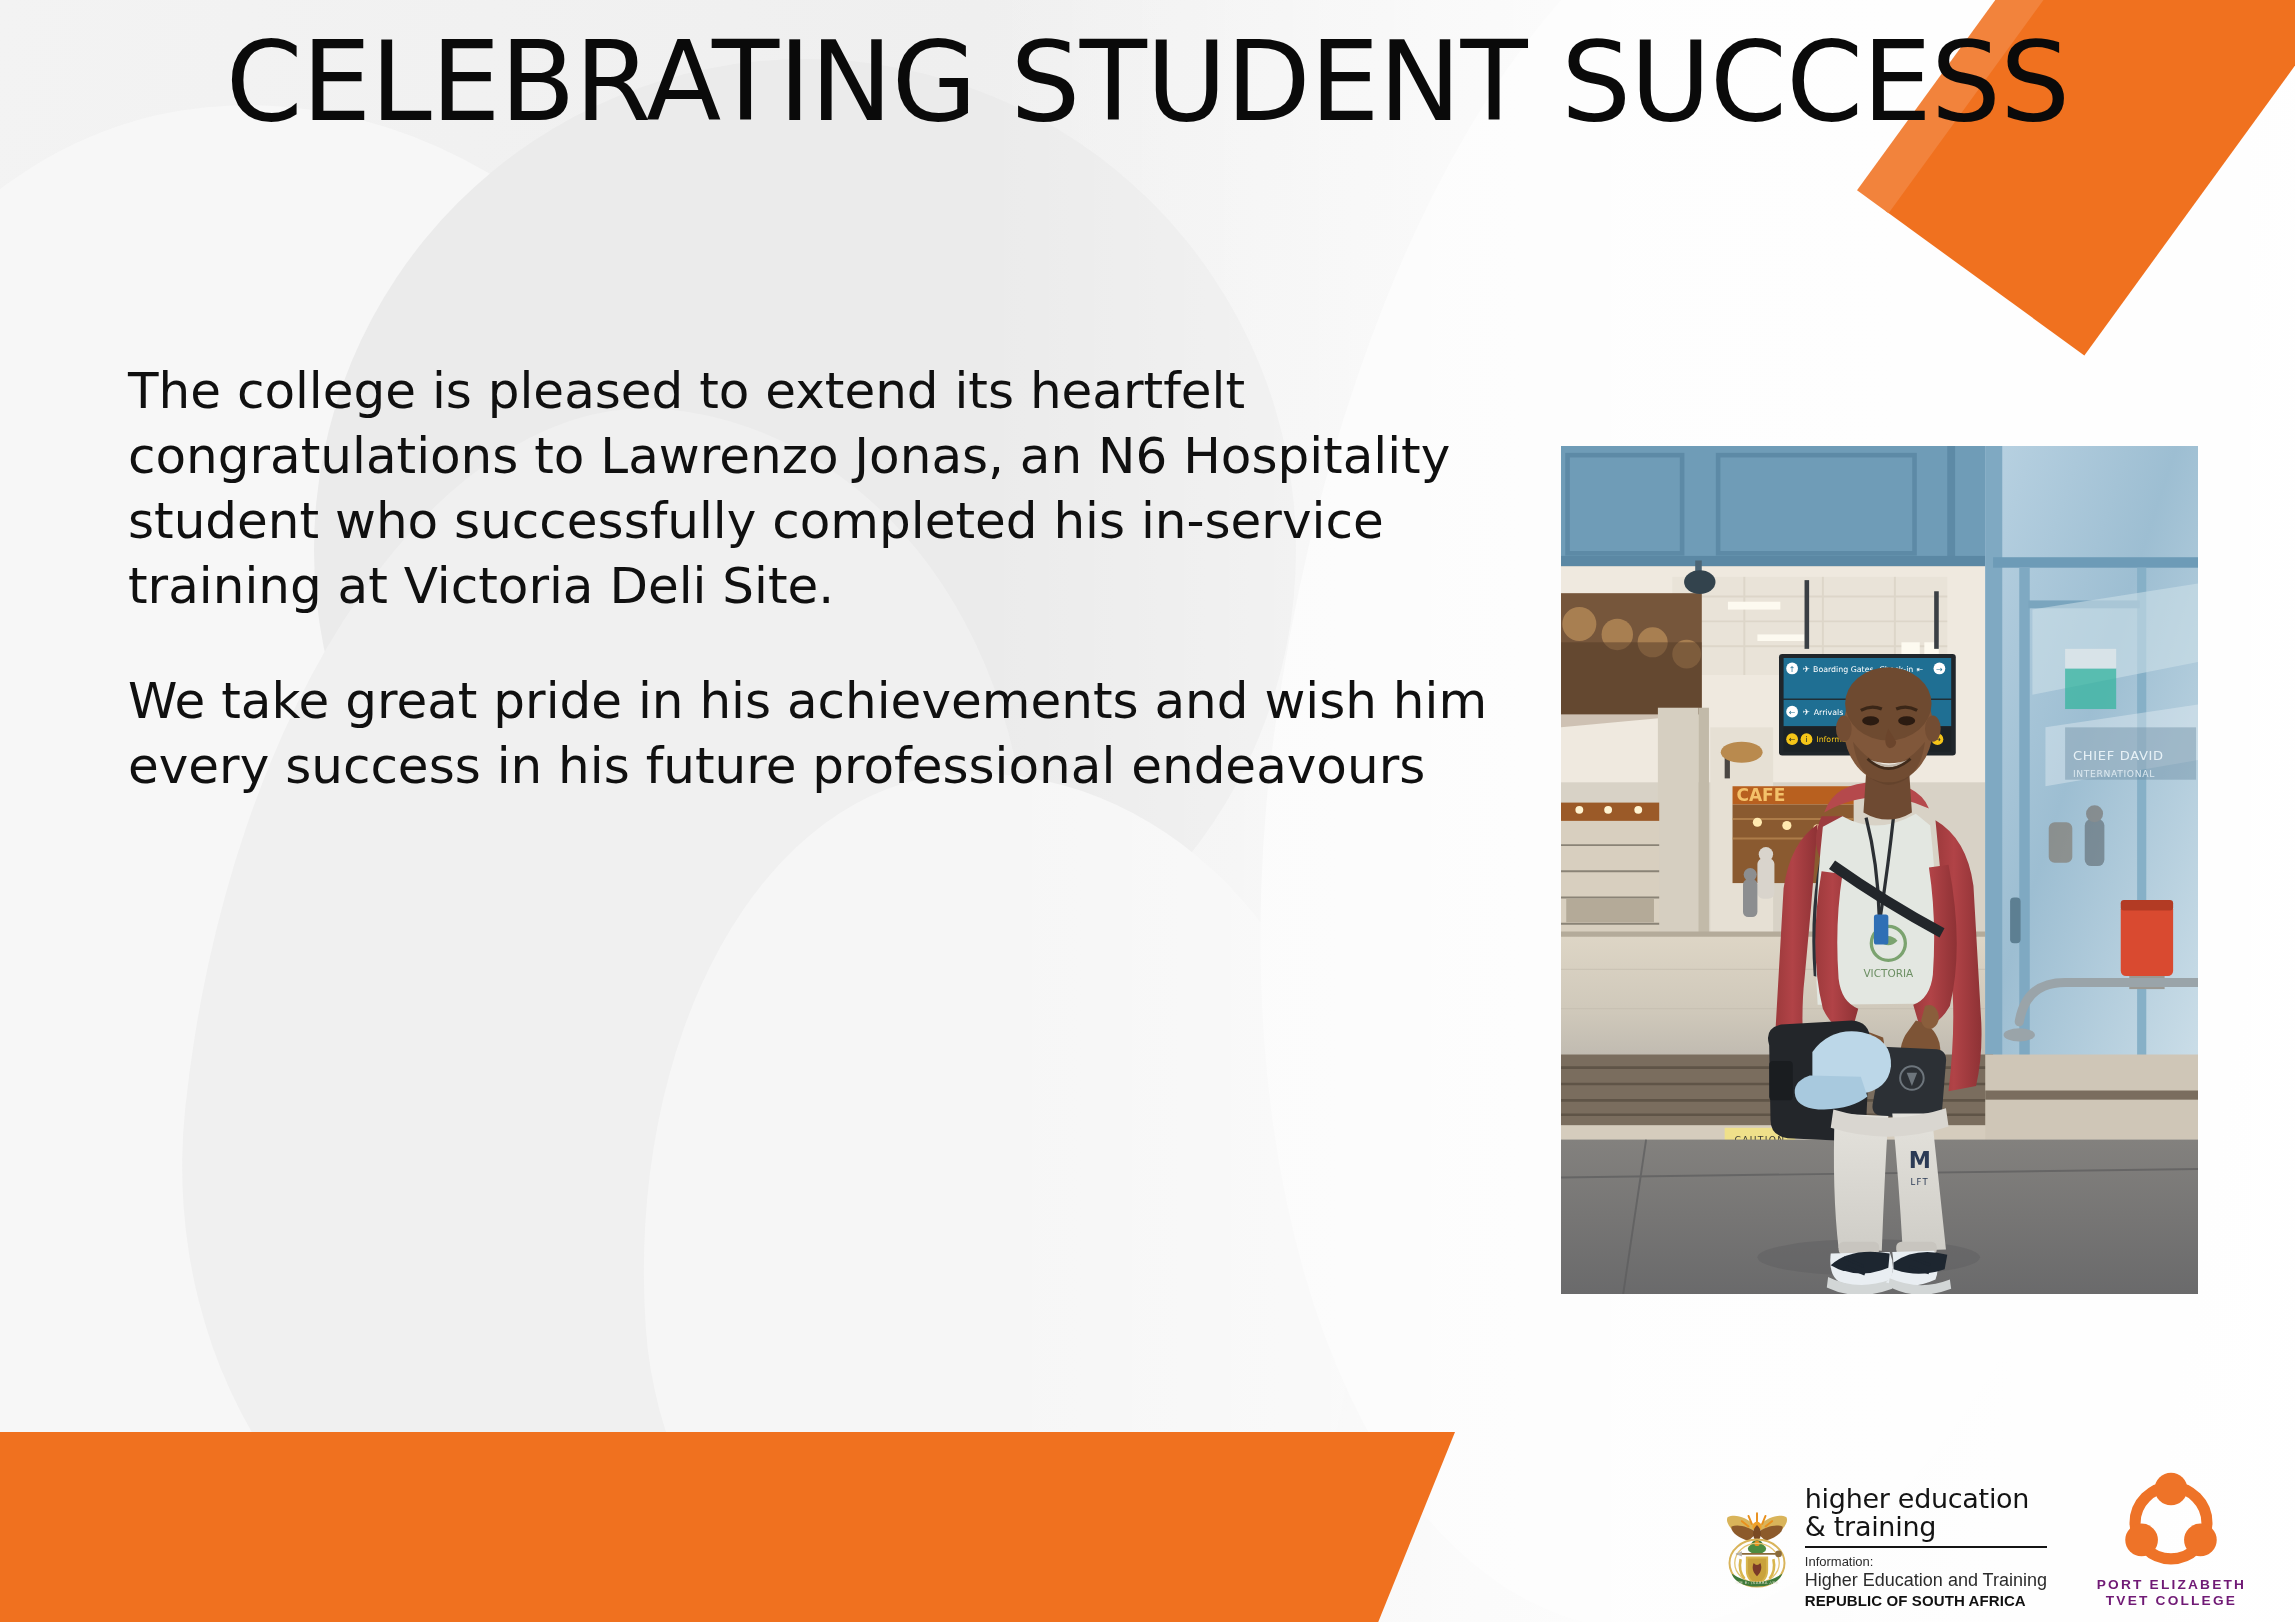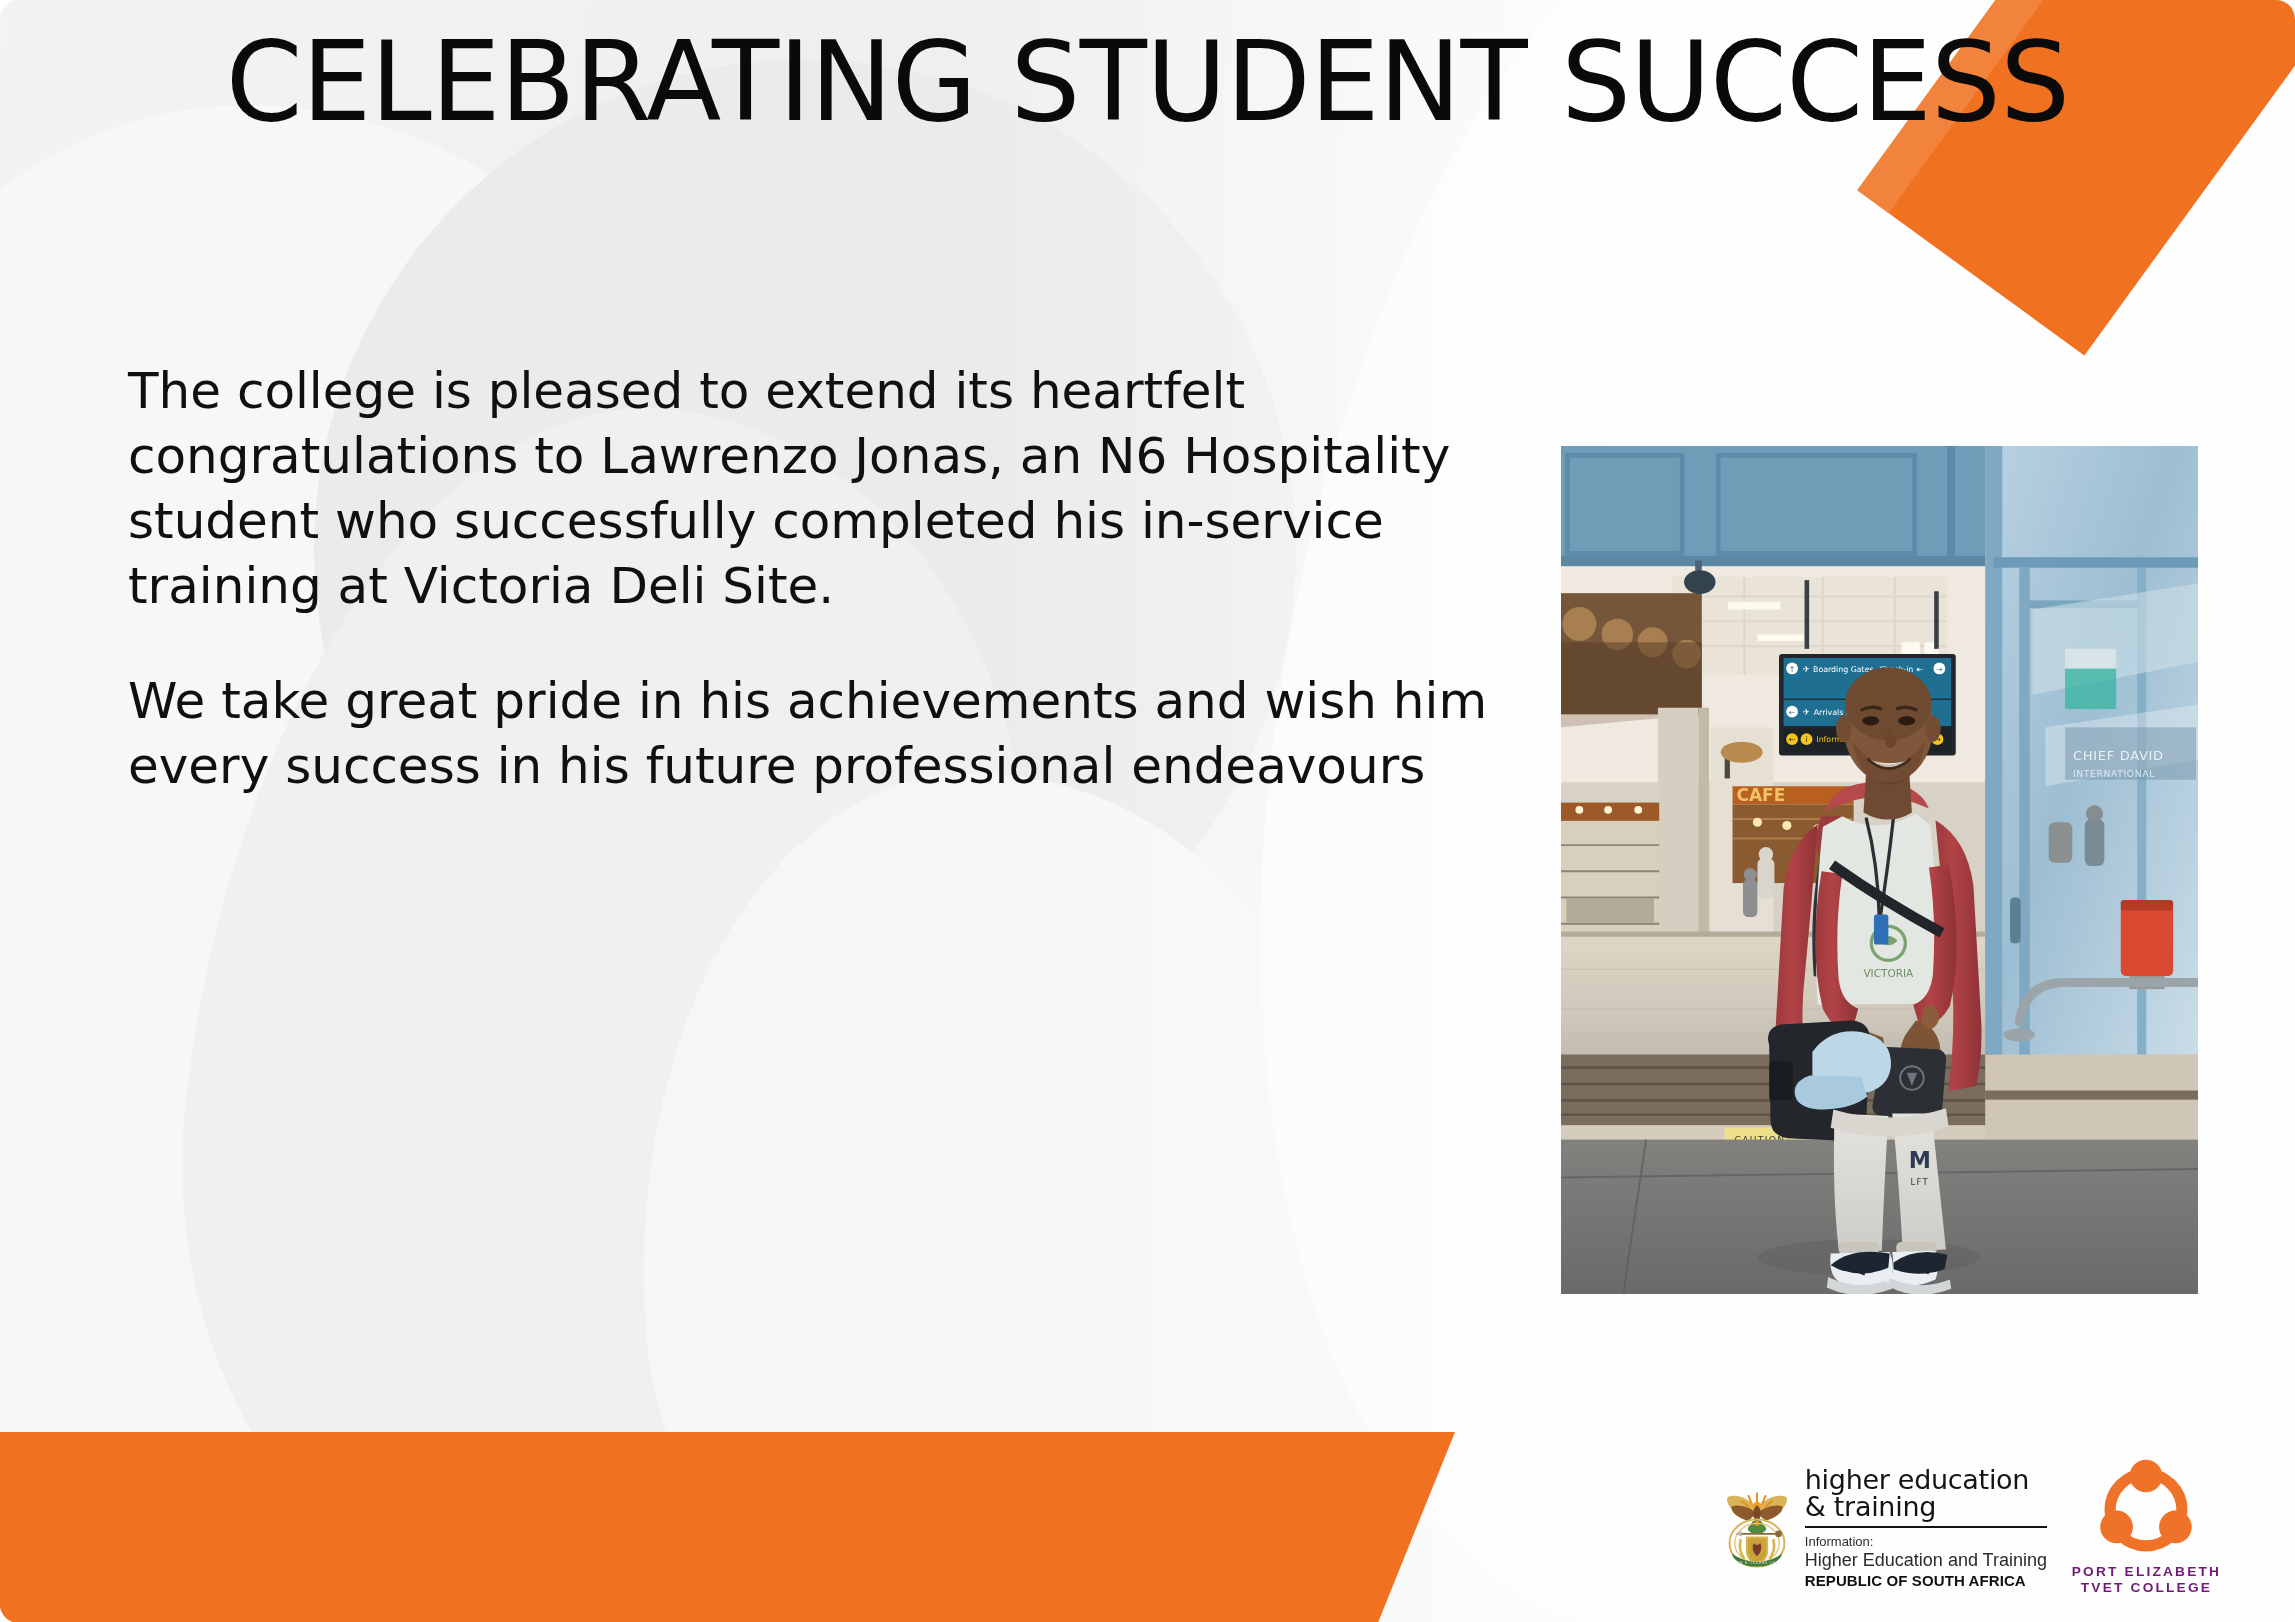--- a/index.html
+++ b/index.html
@@ -8,21 +8,20 @@
   }
   body {
     font-family: "Liberation Sans", sans-serif;
   }
   #slide {
     position: relative;
     width: 2295px;
     height: 1623px;
     overflow: hidden;
     background: #f2f2f2;
-    border-radius: 19px;
   }
 
   
   .bg-base {
     position: absolute; inset: 0;
     background: linear-gradient(100deg, #f3f3f3 0%, #efefef 38%, #f5f5f5 62%, #fbfbfb 100%);
   }
   .wm {
     position: absolute;
     pointer-events: none;
@@ -139,21 +138,21 @@
     overflow: hidden;
     background: #8fb6cd;
   }
   .photo svg { display: block; width: 100%; height: 100%; }
 
   
   .logos {
     position: absolute;
     left: 1721px; top: 1446px;
     width: 537px; height: 164px;
-    display: flex; align-items: center; gap: 21px;
+    display: flex; align-items: flex-end; gap: 46px;
   }
   .dhet { display: flex; align-items: center; gap: 11.8px; }
   .dhet-arms { width: 72px; height: 80px; flex: 0 0 auto; }
   .dhet-text { display: flex; flex-direction: column; }
   .dhet-t1 {
     font-family: "DejaVu Sans", sans-serif;
     font-size: 27px; line-height: 1.02; color: #141414; font-weight: 400;
     letter-spacing: -0.3px;
   }
   .dhet-rule {

